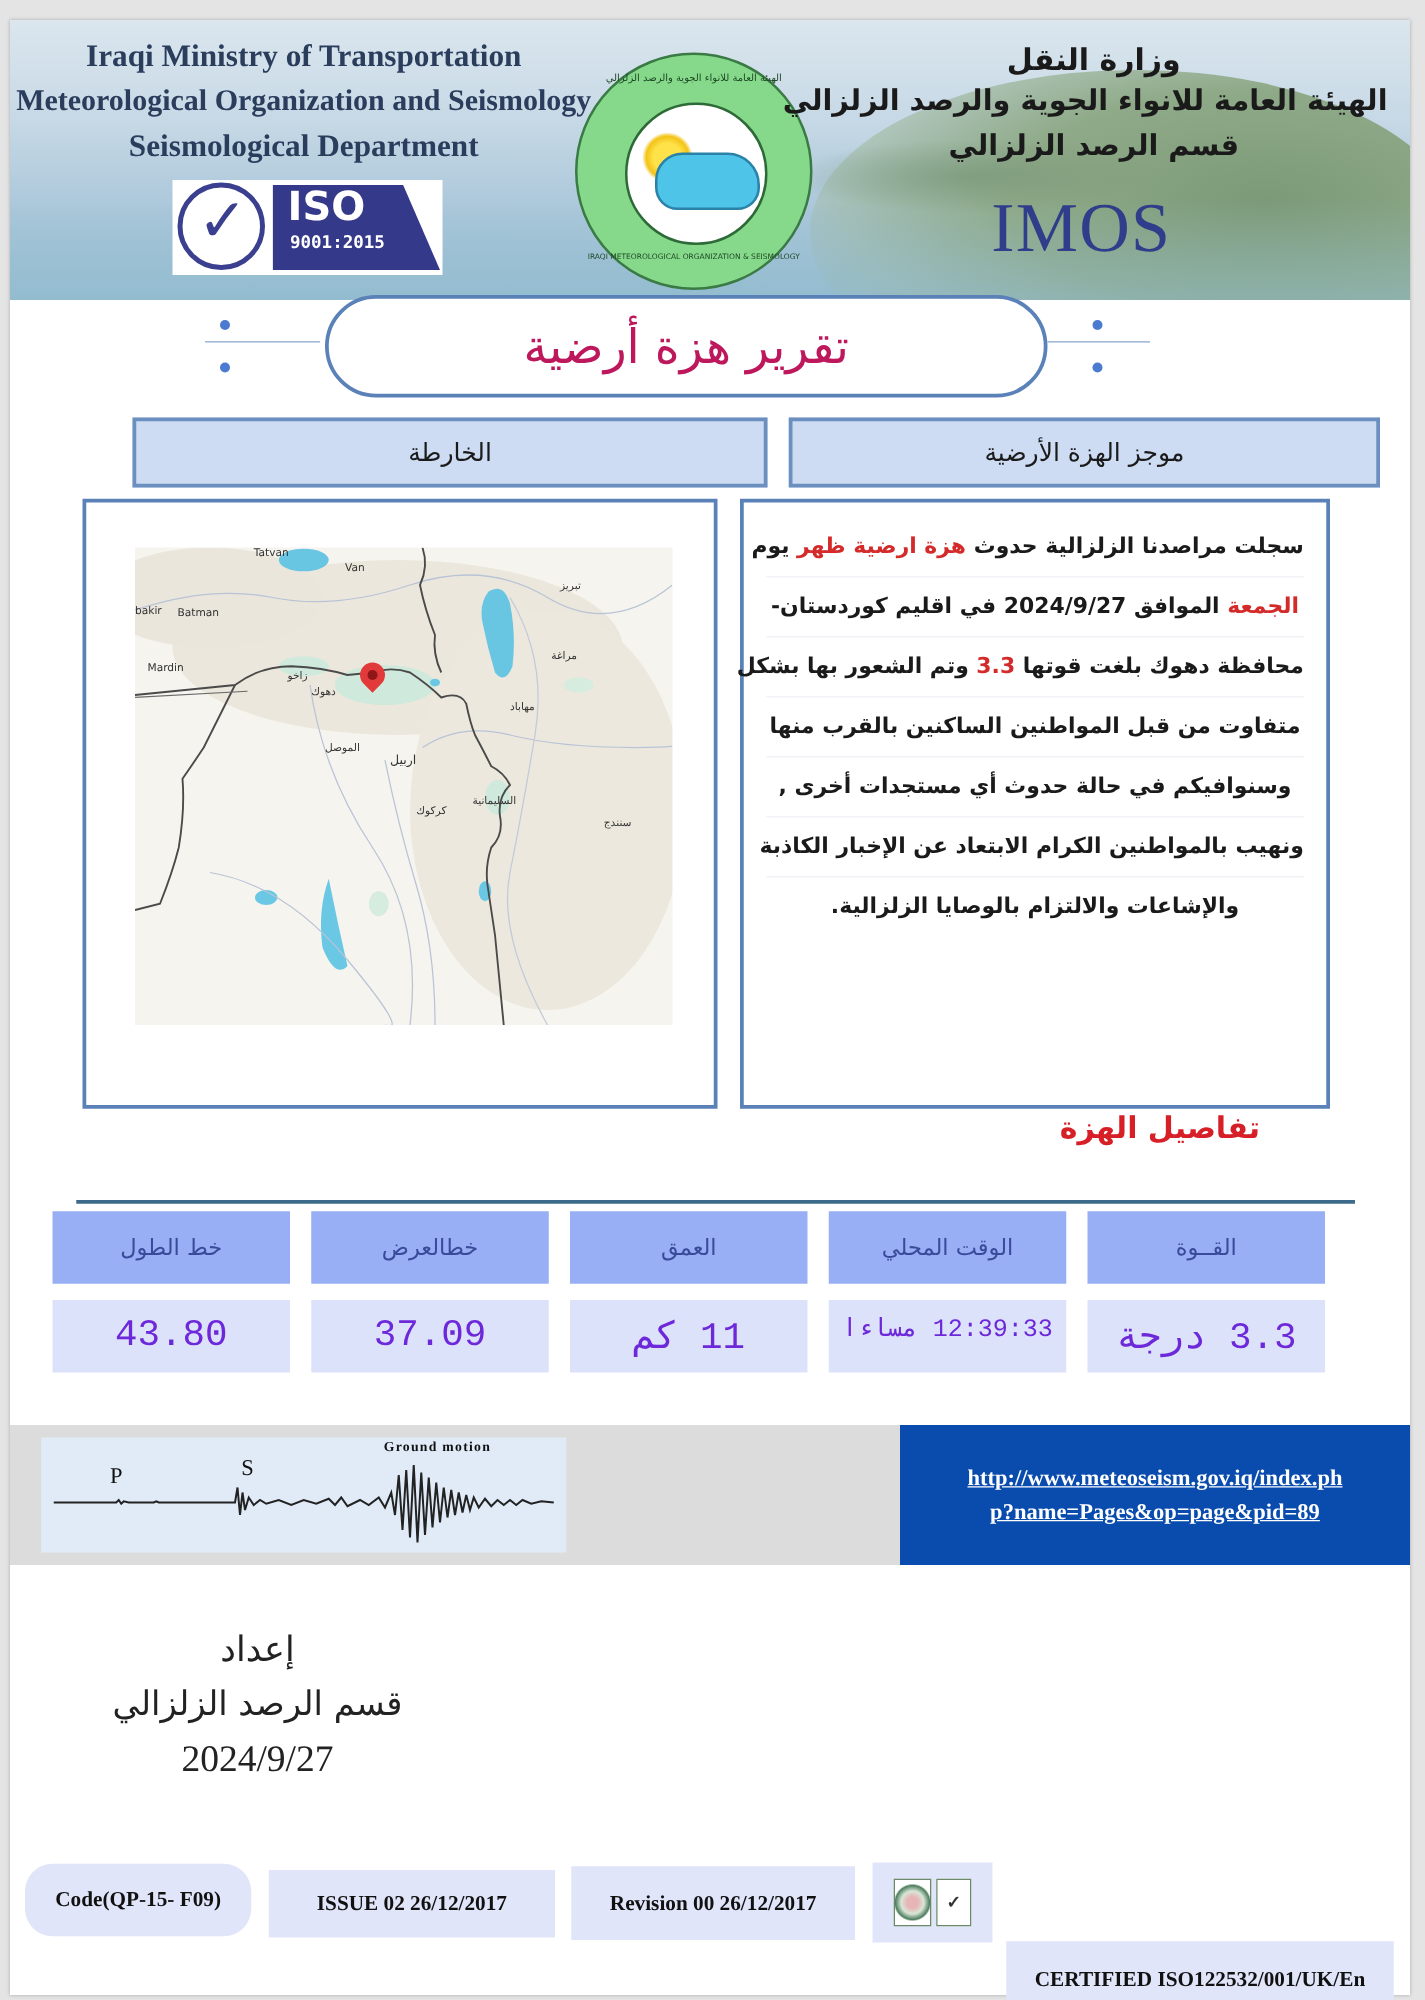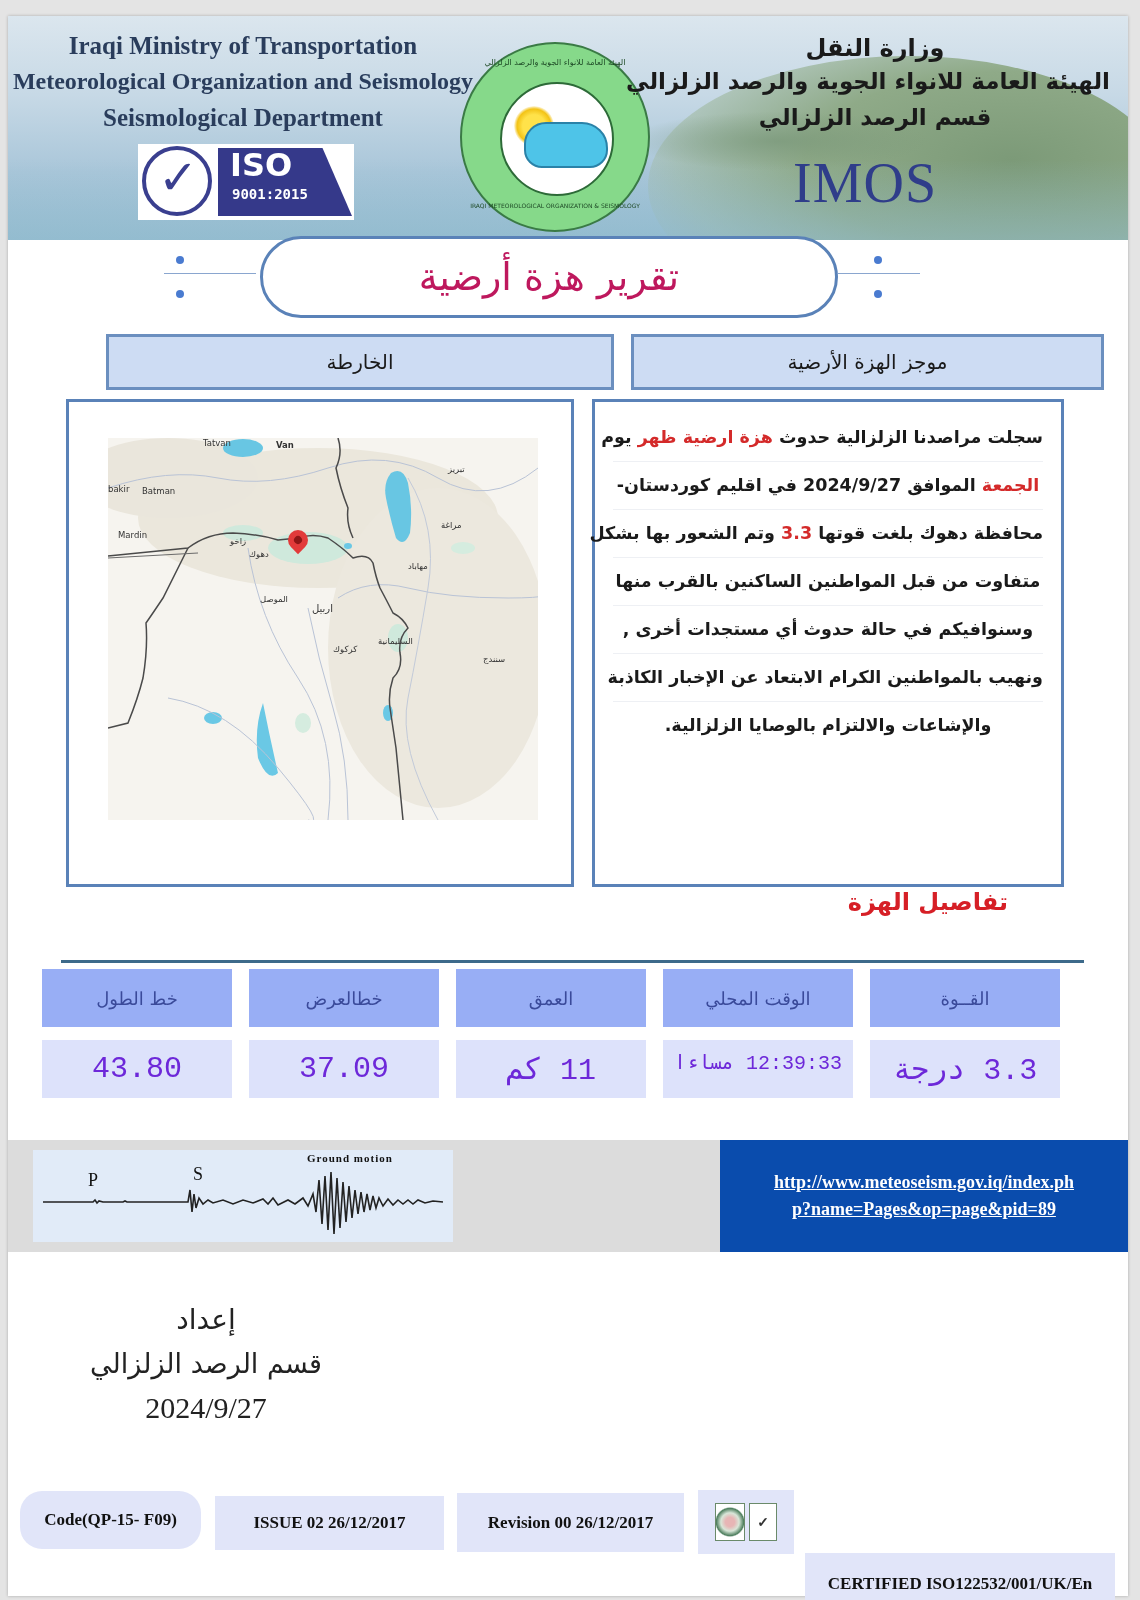--- a/index.html
+++ b/index.html
@@ -292,21 +292,21 @@
       <path d="M200 170 Q210 220 225 270 T240 382" stroke="#b9c3d6" fill="none" stroke-width="1"></path>
       <path d="M60 260 Q120 270 170 330 T200 382" stroke="#b9c3d6" fill="none" stroke-width="1"></path>
       <path d="M300 40 Q330 90 320 150 T300 260 T330 382" stroke="#c2cad9" fill="none" stroke-width="1"></path>
 
       <path d="M0 118 L80 110 Q100 95 125 95 Q150 96 170 102 L190 100 Q205 95 220 100 Q235 110 245 120 Q260 115 265 125 Q268 140 272 150 Q280 165 285 175 Q295 180 300 190 Q290 200 292 215 Q295 230 285 240 Q280 255 282 270 Q285 290 288 310 Q290 330 295 382" stroke="#4a4a4a" fill="none" stroke-width="1.5"></path>
       <path d="M230 0 Q235 15 228 30 Q232 50 240 70 Q238 85 245 100" stroke="#4a4a4a" fill="none" stroke-width="1.5"></path>
       <path d="M80 110 Q70 130 55 160 Q45 175 38 185 Q40 210 35 240 Q30 260 20 285 L0 290" stroke="#4a4a4a" fill="none" stroke-width="1.5"></path>
       <path d="M0 120 L90 115" stroke="#6a6a6a" fill="none" stroke-width="1"></path>
     </svg>
     <div class="lbl" style="left:95px; top:0;">Tatvan</div>
-    <div class="lbl" style="left:168px; top:2px;font-weight:bold;">Van</div>
+    <div class="lbl" style="left:168px; top:12px;">Van</div>
     <div class="lbl" style="left:340px; top:26px;">تبريز</div>
     <div class="lbl" style="left:0; top:46px;">bakir</div>
     <div class="lbl" style="left:34px; top:48px;">Batman</div>
     <div class="lbl" style="left:10px; top:92px;">Mardin</div>
     <div class="lbl" style="left:122px; top:98px;">زاخو</div>
     <div class="lbl" style="left:333px; top:82px;">مراغة</div>
     <div class="lbl" style="left:141px; top:111px;">دهوك</div>
     <div class="lbl" style="left:300px; top:123px;">مهاباد</div>
     <div class="lbl" style="left:152px; top:156px;">الموصل</div>
     <div class="lbl" style="left:204px; top:165px; font-size:10px;">اربيل</div>

